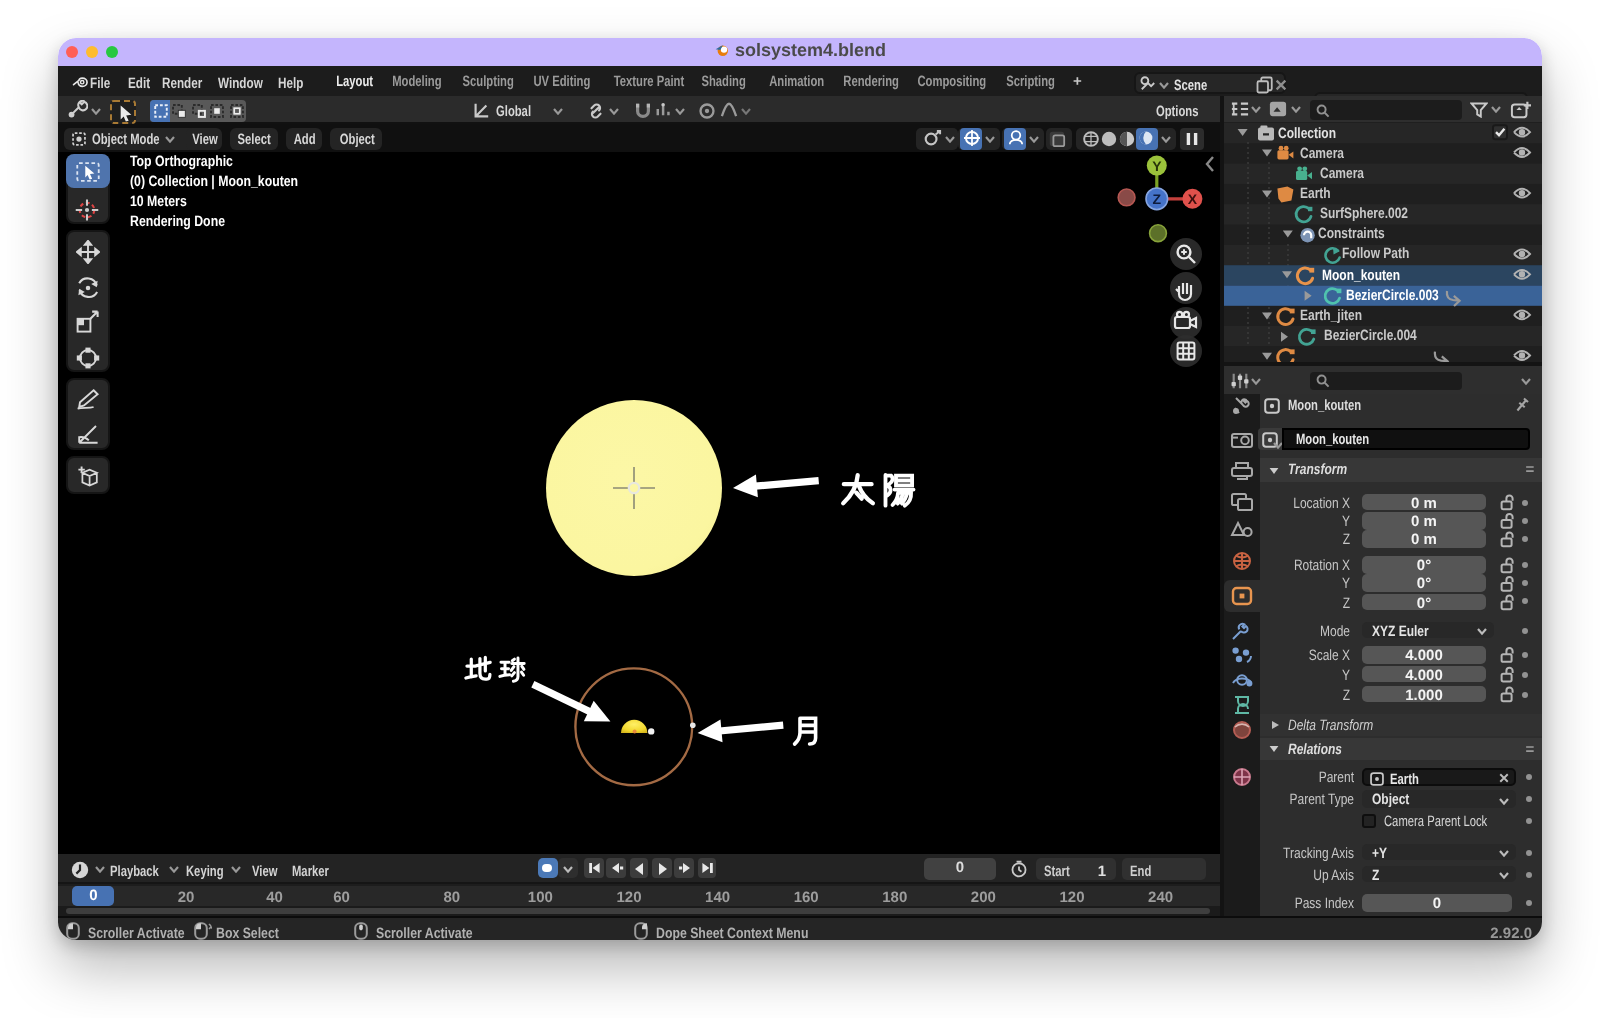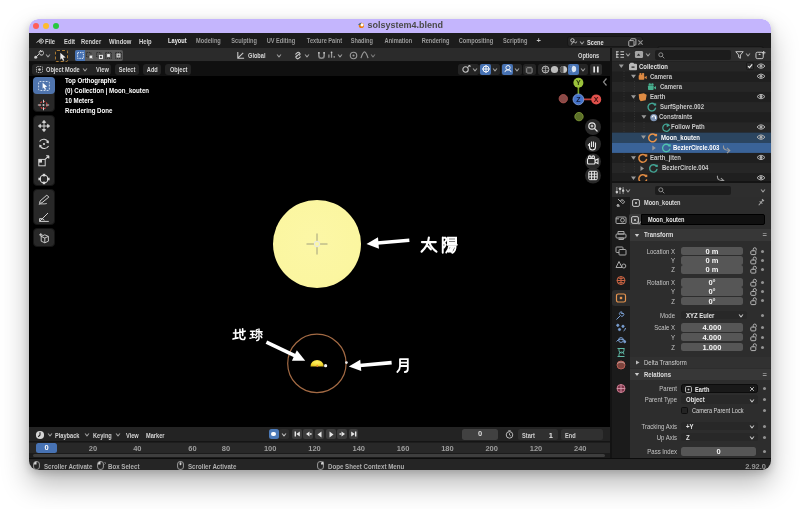--- a/index.html
+++ b/index.html
@@ -18,21 +18,21 @@
 #viewport{position:absolute;left:0;top:57px;width:581px;height:351px;background:#000;overflow:hidden;}
 #rpanel{position:absolute;left:583px;top:29px;width:159px;height:410px;background:#1f1f1f;}
 #timeline{position:absolute;left:0;top:408px;width:581px;height:31px;background:#1d1d1d;}
 #statusbar{position:absolute;left:0;top:439px;width:742px;height:12px;background:#252525;border-top:1px solid #0c0c0c;font-size:7.5px;font-weight:bold;color:#b0b0b0;}
 .trow{position:absolute;left:0;width:159px;height:10.15px;font-size:7.5px;font-weight:bold;color:#c9c9c9;}
 .trow span{position:absolute;top:0px;line-height:10.5px;transform:scaleX(0.8);transform-origin:0 50%;white-space:nowrap;}
 .plabel{position:absolute;font-size:7.5px;color:#c6c6c6;text-align:right;width:55px;line-height:9px;transform:scaleX(0.8);transform-origin:100% 50%;white-space:nowrap;}
 .pfield{position:absolute;left:69px;width:62px;height:8.8px;background:#565656;border-radius:2.5px;color:#f4f4f4;font-size:7.5px;font-weight:bold;text-align:center;line-height:9.2px;}
 .pdrop{position:absolute;left:69px;height:8.8px;background:#282828;border-radius:2.5px;color:#e4e4e4;font-size:7.5px;font-weight:bold;line-height:9.2px;padding-left:5px;}
 .pdrop .sx{transform:scaleX(0.8);}
-.phead{position:absolute;left:18px;width:141px;height:11.5px;background:#373737;color:#dedede;font-size:7.5px;font-weight:bold;line-height:11.5px;}
+.phead{position:absolute;left:18px;width:141px;height:11.5px;background:#373737;color:#dedede;font-size:7.5px;font-weight:bold;line-height:11.5px;font-style:italic;}
 .phead span.hx{display:inline-block;transform:scaleX(0.8);transform-origin:0 50%;margin-left:14px;white-space:nowrap;}
 .pdot{position:absolute;left:148.5px;width:3px;height:3px;border-radius:50%;background:#929292;}
 .vee{position:absolute;width:6px;height:5px;}
 </style></head><body>
 <div id="win">
 
   <div id="titlebar">
     <div class="tl" style="left:3.9px;background:#ff5f57;"></div>
     <div class="tl" style="left:13.8px;background:#febc2e;"></div>
     <div class="tl" style="left:23.9px;background:#28c840;"></div>
@@ -858,21 +858,21 @@
         </div>
       <div class="a" style="left:532px;top:2px;width:42px;height:10.5px;background:#303030;border-radius:2.5px;font-size:7.5px;font-weight:bold;color:#cfcfcf;">
           <span class="sx a" style="left:4px;top:1.8px">End</span>
           <span class="a" style="right:5px;top:14px;color:#e0e0e0;margin-left:16px;">250</span>
         </div>
     </div>
     <div class="a" style="left:0;top:15.5px;width:581px;height:10.5px;background:#282828;font-size:7.5px;font-weight:bold;color:#9d9d9d;" id="ruler">
       <div class="a" style="left:7.4px;top:0.5px;width:20.6px;height:9.5px;background:#4772b3;border-radius:2.5px;color:#fff;text-align:center;line-height:9.5px;font-size:7.5px;">0</div>
       <div class="a" style="left:49px;top:1.5px;width:30px;text-align:center;">20</div>
       <div class="a" style="left:93.3px;top:1.5px;width:30px;text-align:center;">40</div>
-      <div class="a" style="left:137.6px;top:1.5px;width:30px;text-align:right;">60</div>
+      <div class="a" style="left:137.6px;top:1.5px;width:30px;text-align:left;">60</div>
       <div class="a" style="left:181.9px;top:1.5px;width:30px;text-align:center;">80</div>
       <div class="a" style="left:226.2px;top:1.5px;width:30px;text-align:center;">100</div>
       <div class="a" style="left:270.5px;top:1.5px;width:30px;text-align:center;">120</div>
       <div class="a" style="left:314.8px;top:1.5px;width:30px;text-align:center;">140</div>
       <div class="a" style="left:359.1px;top:1.5px;width:30px;text-align:center;">160</div>
       <div class="a" style="left:403.4px;top:1.5px;width:30px;text-align:center;">180</div>
       <div class="a" style="left:447.7px;top:1.5px;width:30px;text-align:center;">200</div>
       <div class="a" style="left:492px;top:1.5px;width:30px;text-align:center;">120</div>
       <div class="a" style="left:536.3px;top:1.5px;width:30px;text-align:center;">240</div>
     </div>

